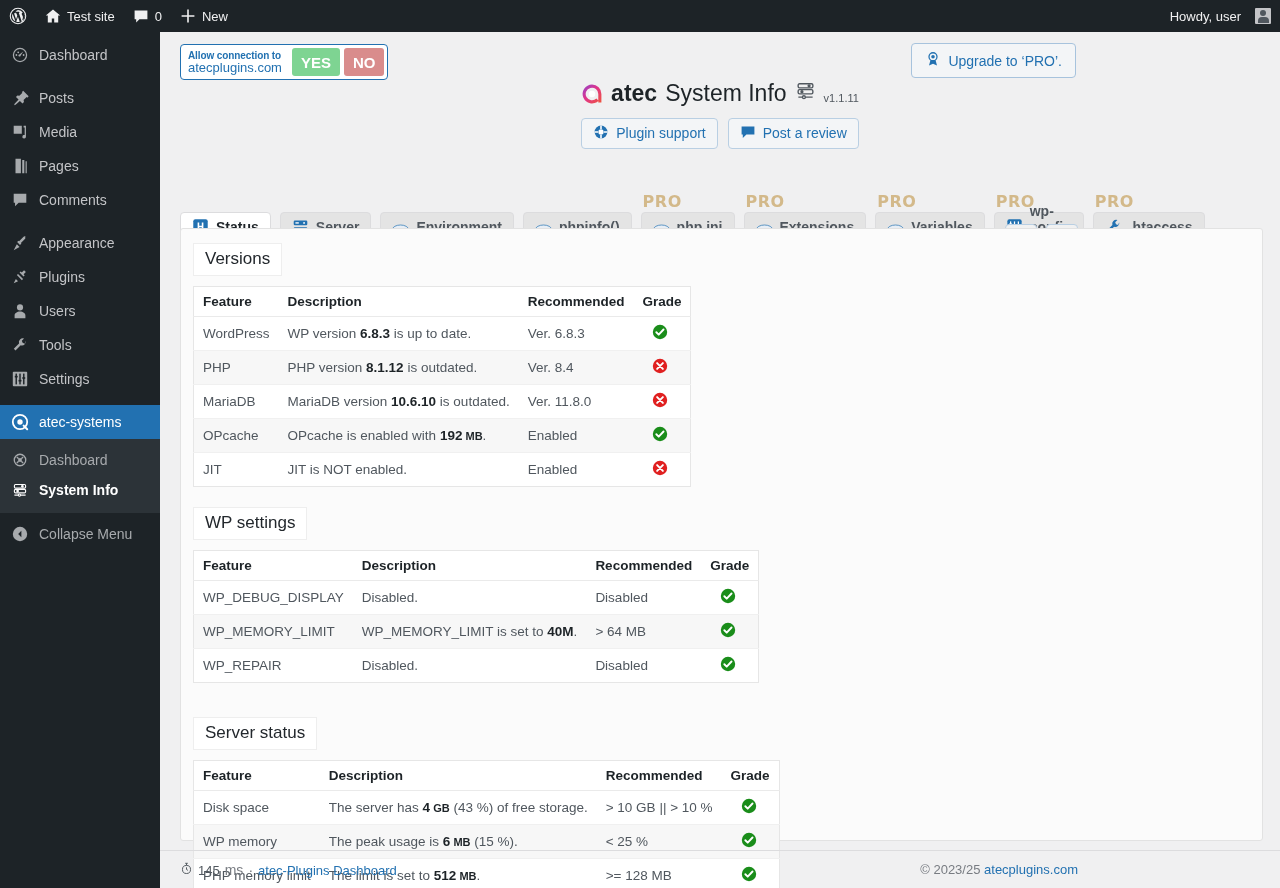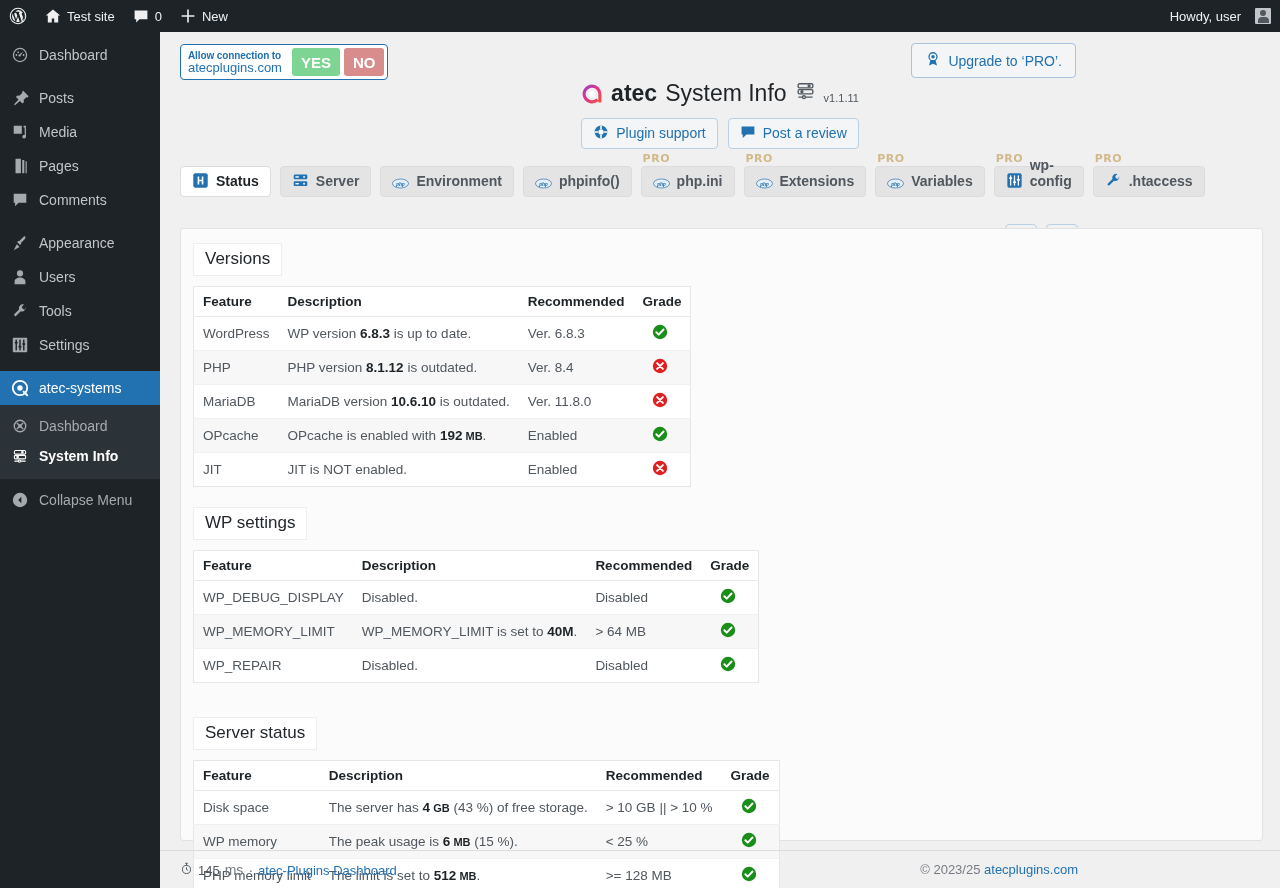--- a/index.html
+++ b/index.html
@@ -141,23 +141,24 @@
     padding: 5px 11px;
   }
 
   
   #tabs {
     position: absolute; left: 20px; top: 120px;
     display: flex; align-items: flex-end; gap: 9px;
   }
   .tabwrap { display: flex; flex-direction: column; align-items: flex-start; }
   .pro-label {
-    font-size: 11px; color: #d3b98a; font-weight: bold;
+    font-size: 16px; color: #d3b98a; font-weight: bold;
     letter-spacing: 0.5px; margin-bottom: 1px; margin-left: 2px;
     font-family: "DejaVu Sans", sans-serif;
+    margin-top: 40px;
   }
   .tab {
     display: inline-flex; align-items: flex-end; gap: 7px;
     background: #e4e4e4; border: 1px solid #dcdcde; border-radius: 4px;
     padding: 7px 11px; font-size: 14px; color: #50575e; font-weight: bold;
     height: 31px;
   }
   .tab.active { background: #fff; color: #1d2327; border-color: #dcdcde; }
   .tab .t-ico { display: flex; align-items: center; }
 
@@ -330,20 +331,28 @@
 
   <div class="menu-item">
     <span class="mi-ico">
       <svg width="18" height="18" viewBox="0 0 20 20" fill="currentColor">
           <path d="M16.5 3.3a2 2 0 0 0-2.8 0L9 8l-.6-.6-1.6 1.6 3.2 3.2 1.6-1.6-.6-.6 4.7-4.7a2 2 0 0 0 0-2ZM6.5 11.5 3 18l6.5-3.5-3-3Z"></path>
         </svg>
     </span>
     <span>Appearance</span>
   </div>
 
+  <div class="menu-item">
+    <span class="mi-ico">
+      <svg width="18" height="18" viewBox="0 0 20 20" fill="currentColor">
+          <path d="M14.5 2.5 12 5l-1.2-1.2-1.3 1.3 4.4 4.4 1.3-1.3L14 7l2.5-2.5-2-2ZM7.8 6.6 6.5 7.9l5.6 5.6 1.3-1.3-5.6-5.6ZM3 17l4.8-2.4-2.4-2.4L3 17Z"></path>
+        </svg>
+    </span>
+    <span>Plugins</span>
+  </div>
 
   <div class="menu-item">
     <span class="mi-ico">
       <svg width="18" height="18" viewBox="0 0 20 20" fill="currentColor">
           <circle cx="10" cy="6" r="3.4"></circle>
           <path d="M10 10.6c-3.3 0-6 1.9-6 4.3V18h12v-3.1c0-2.4-2.7-4.3-6-4.3Z"></path>
         </svg>
     </span>
     <span>Users</span>
   </div>

